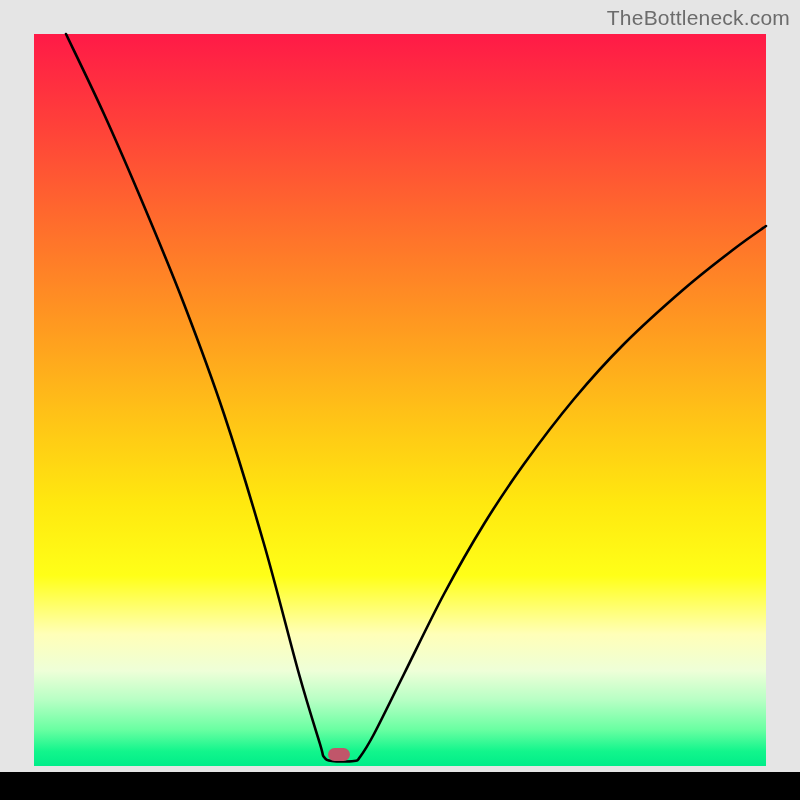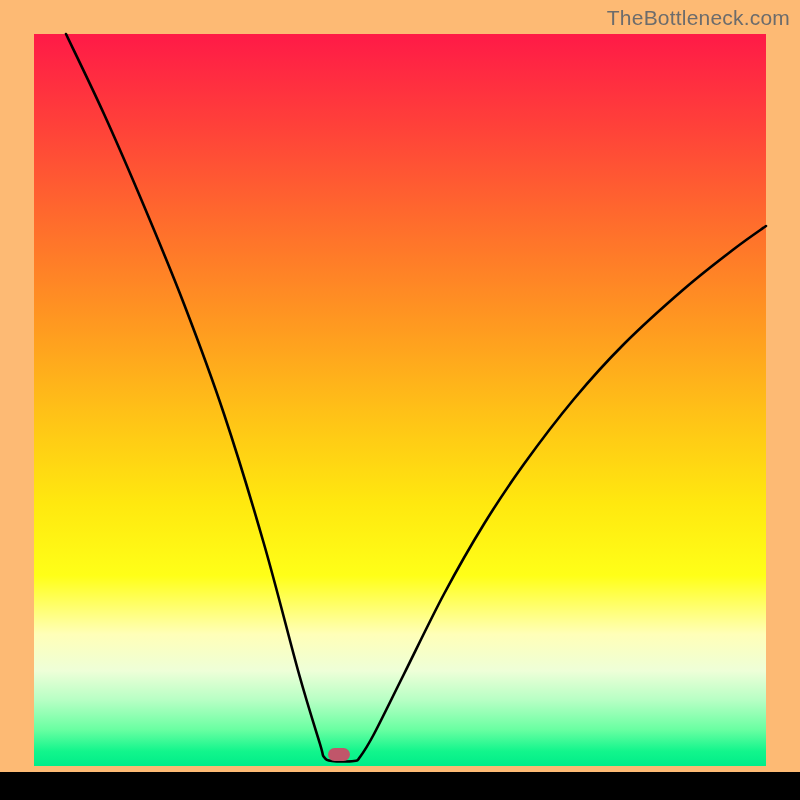--- a/index.html
+++ b/index.html
@@ -10,21 +10,21 @@
     background: #000;
     overflow: hidden;
     font-family: Arial, Helvetica, sans-serif;
   }
   .frame {
     position: absolute;
     left: 0;
     top: 0;
     width: 800px;
     height: 772px;
-    background: #fdba74;
+    background: #e5e5e5;
   }
   .plot {
     position: absolute;
     left: 34px;
     top: 34px;
     width: 732px;
     height: 732px;
     background: linear-gradient(to bottom,
       #ff1a47 0%,
       #ff3f3a 12%,

